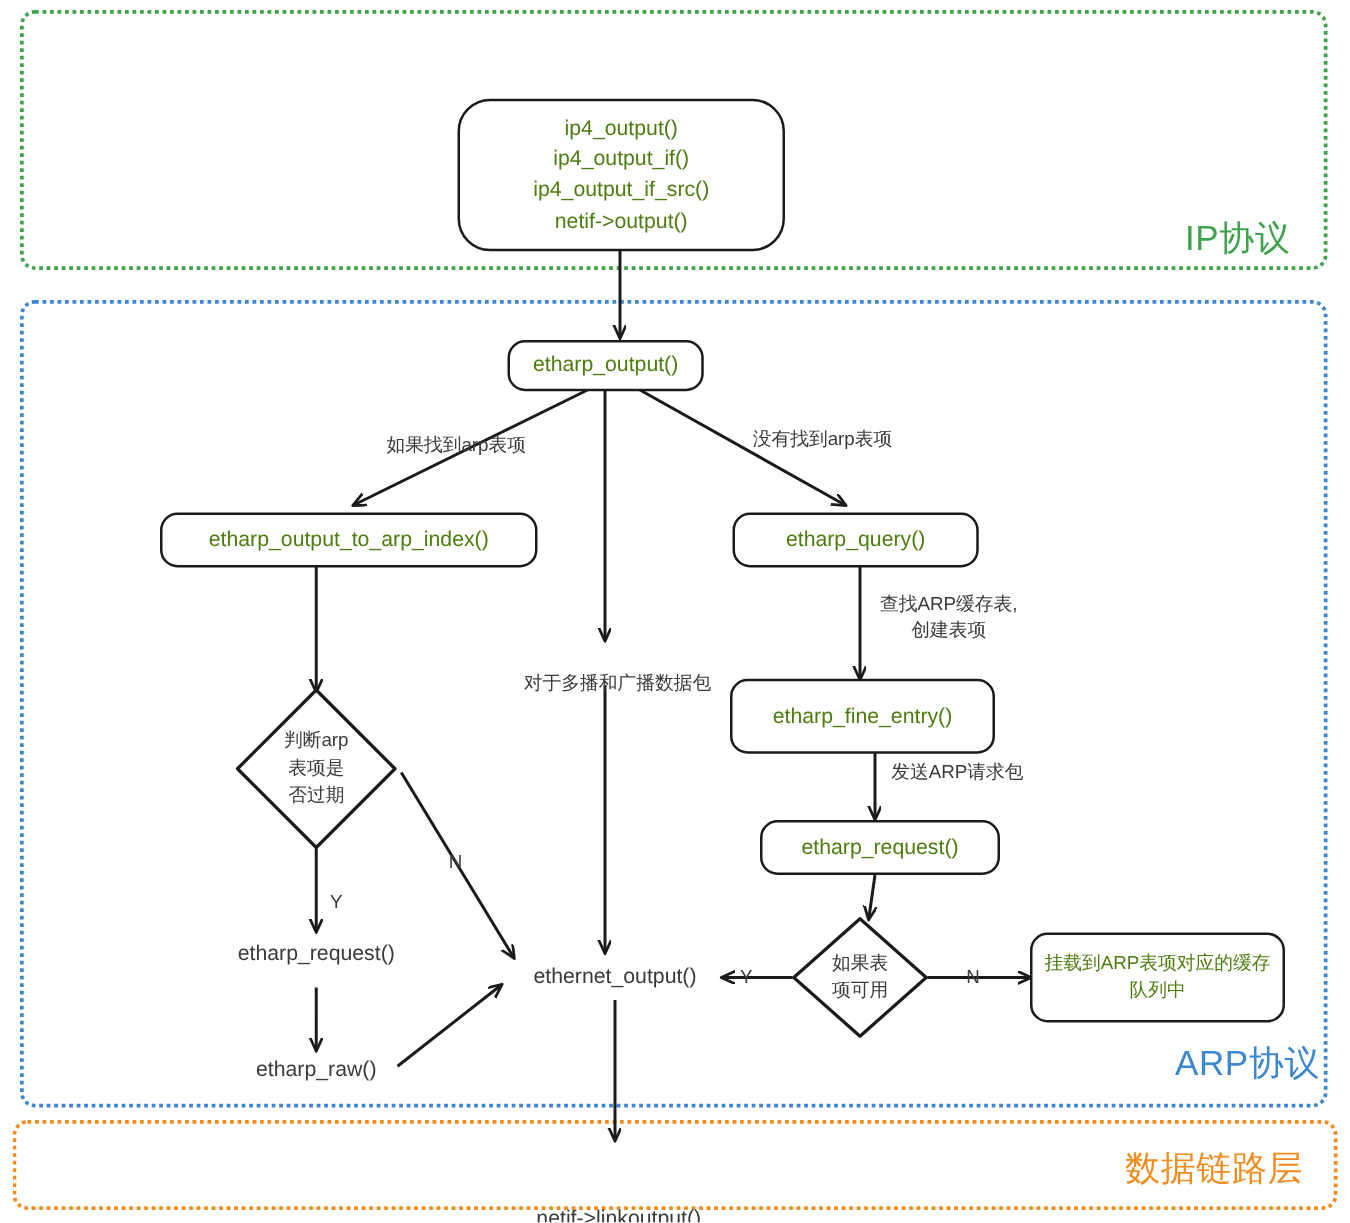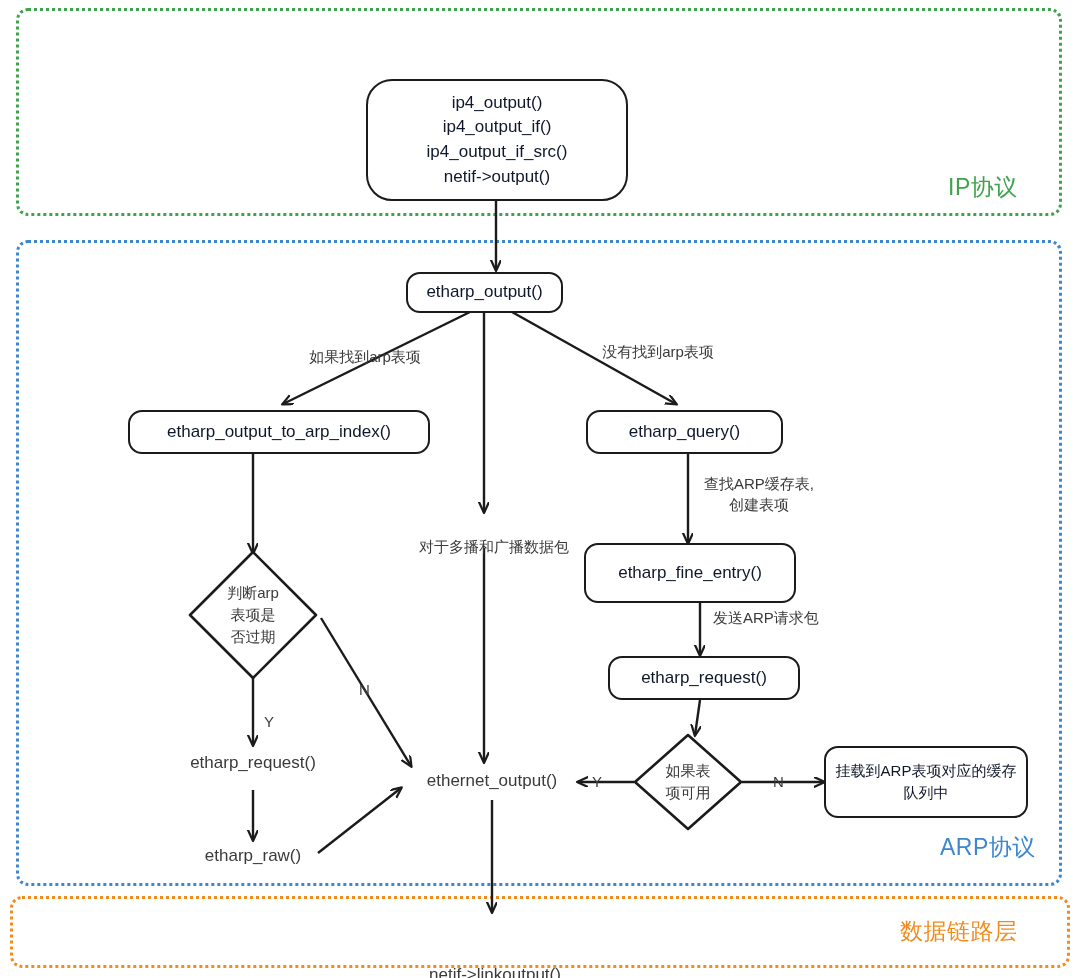--- a/index.html
+++ b/index.html
@@ -20,33 +20,33 @@
   
   .layer {
     position: absolute;
     border-style: dotted;
     border-width: 3px;
     border-radius: 12px;
     box-sizing: border-box;
   }
   .layer-label {
     position: absolute;
-    font-size: 23px;
+    font-size: 28px;
     white-space: nowrap;
     letter-spacing: 0.5px;
   }
   
   .node {
     position: absolute;
     box-sizing: border-box;
     display: flex;
     align-items: center;
     justify-content: center;
     text-align: center;
-    color: #0f172a;
+    color: #4d7c0f;
     font-size: 17px;
     line-height: 1.45;
   }
   .rbox {
     border: 2.5px solid #1b1b1b;
     border-radius: 14px;
     background: #ffffff;
   }
   .rbox.big { border-radius: 26px; }
   .plain {

